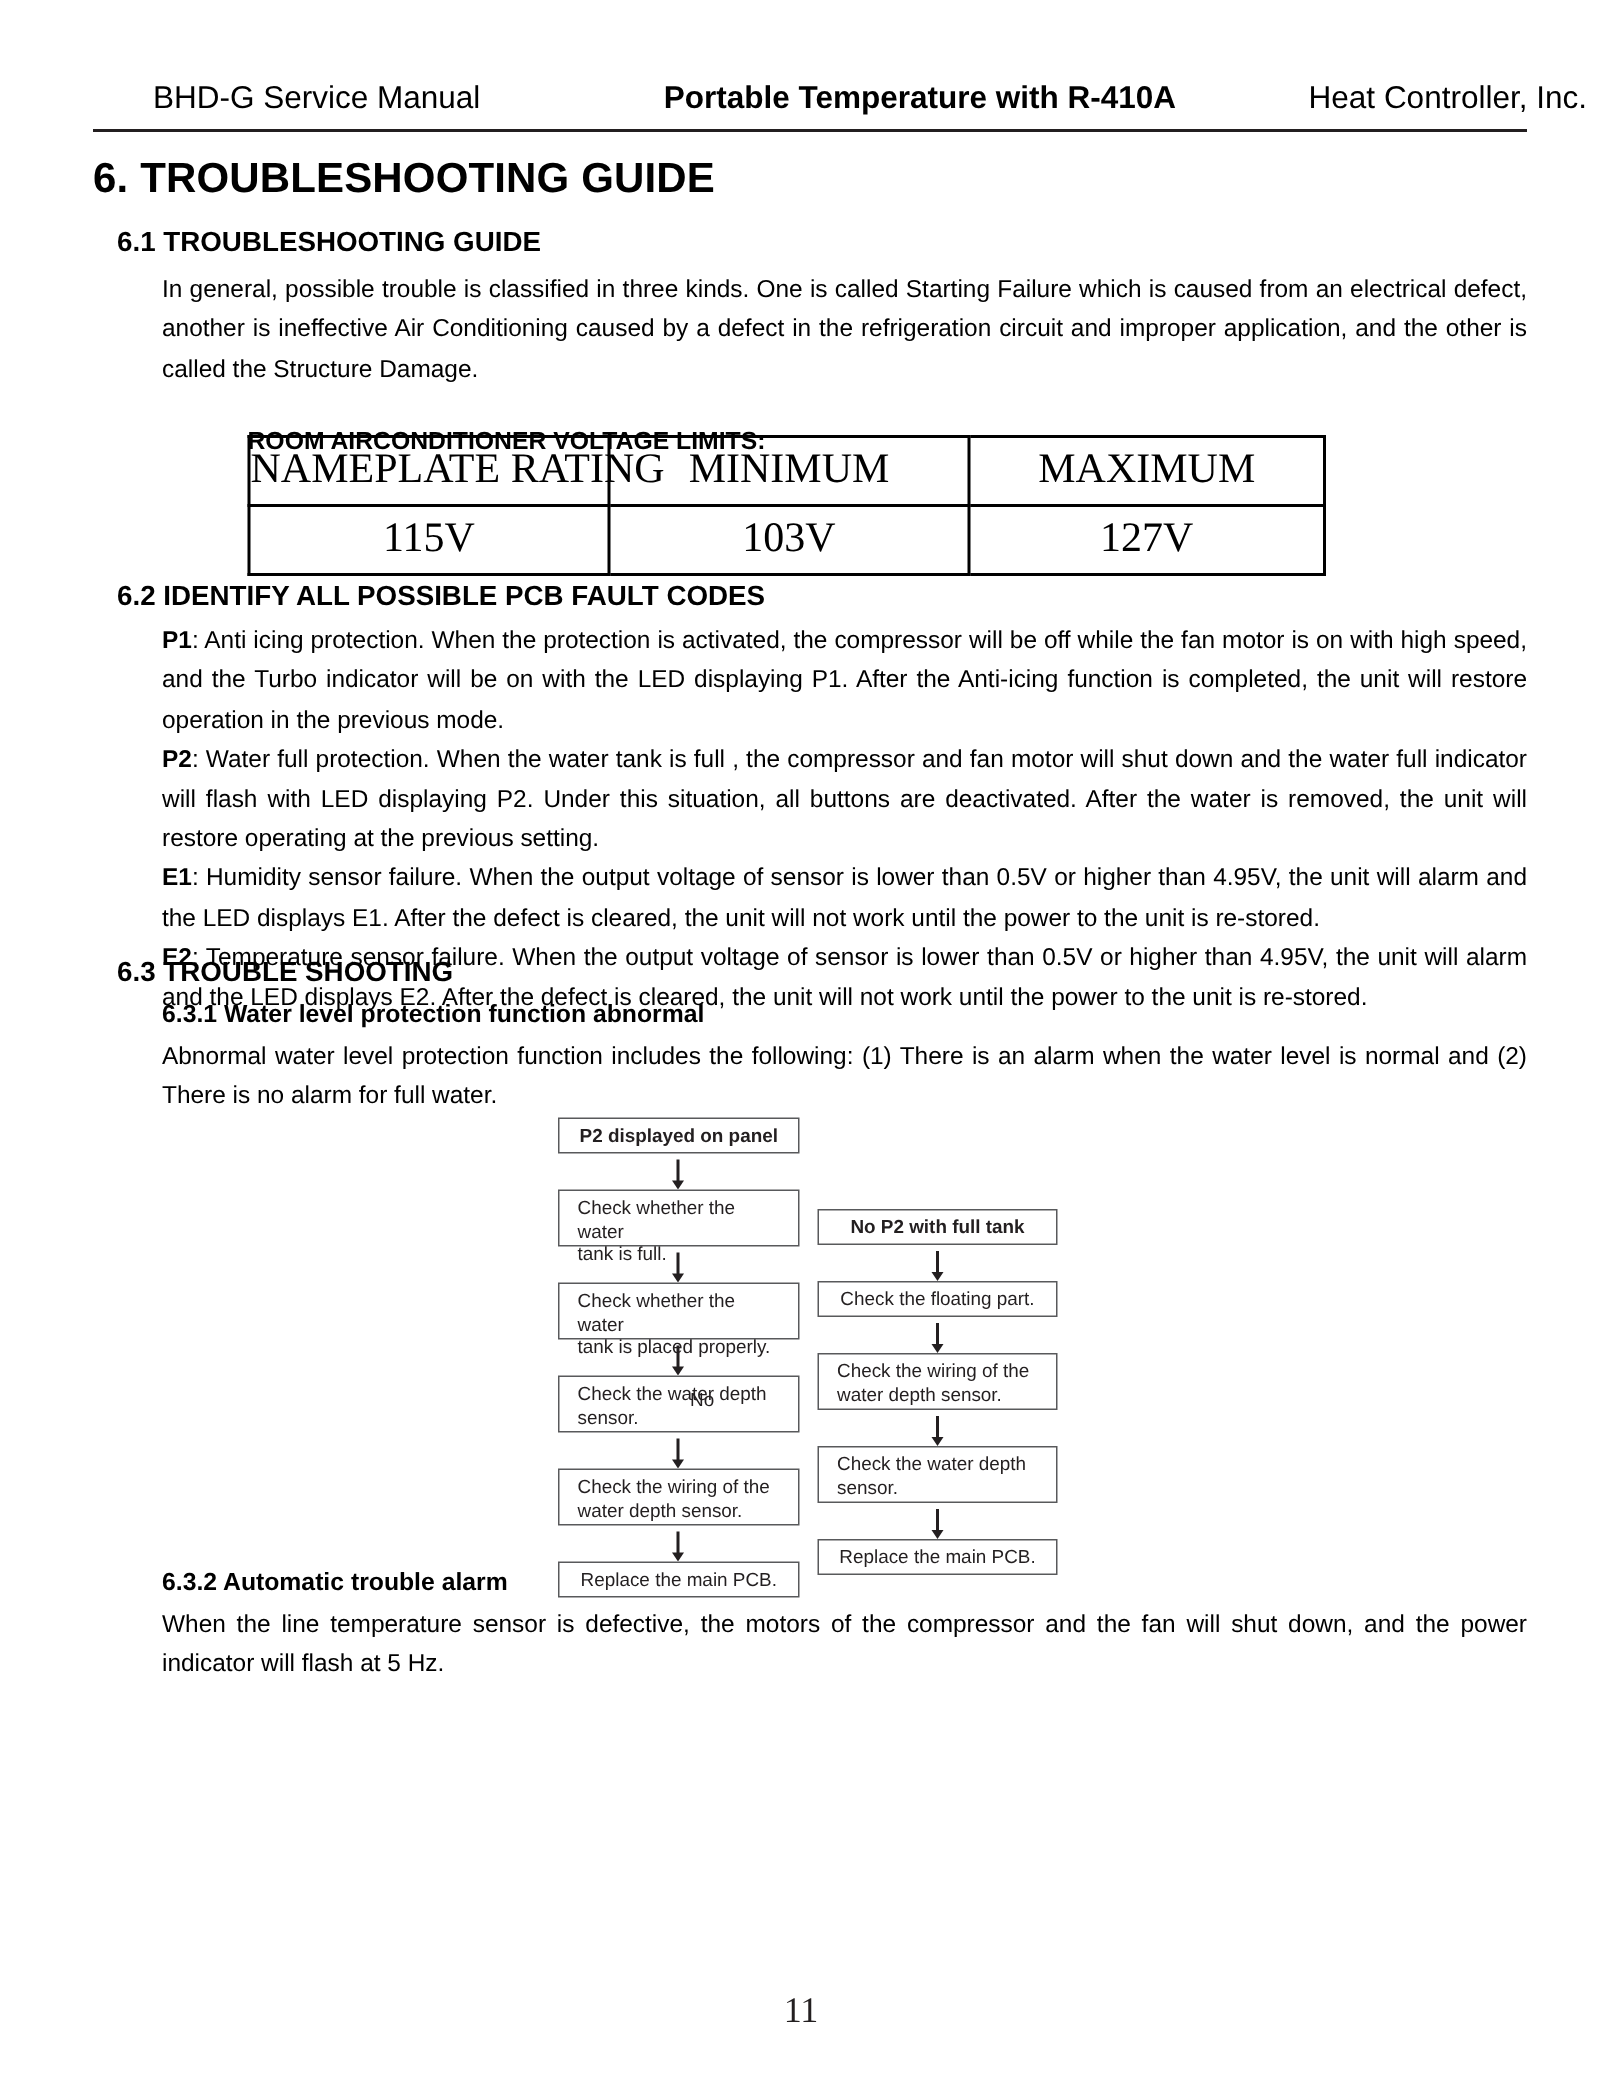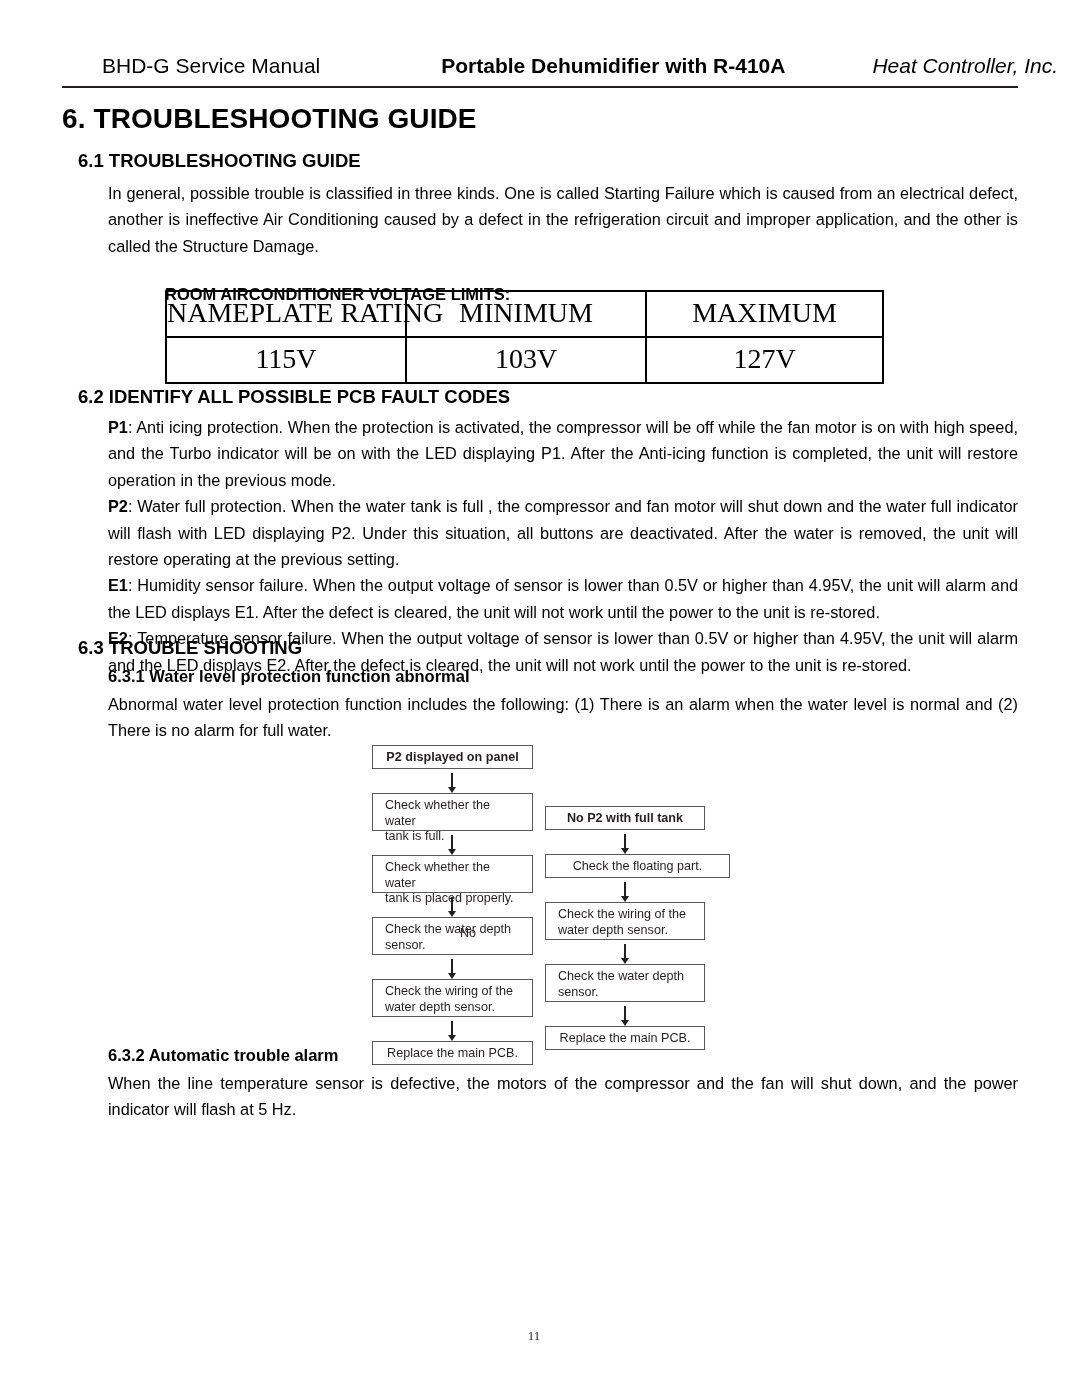--- a/index.html
+++ b/index.html
@@ -23,21 +23,21 @@
     top: 54px;
     width: 956px;
     display: flex;
     align-items: flex-start;
     justify-content: space-between;
     font-size: 21px;
     margin-left: 40px;
   }
   .hdr-left  { white-space: nowrap; }
   .hdr-center{ font-weight: bold; white-space: nowrap; margin-left: 34px; }
-  .hdr-right { white-space: nowrap; font-style: italic; }
+  .hdr-right { white-space: nowrap; }
 
   .header-rule {
     position: absolute;
     left: 62px;
     top: 86px;
     width: 956px;
     height: 2px;
     background: #231f20;
   }
 
@@ -154,30 +154,30 @@
   .sec632-body { position: absolute; left: 108px; top: 1070px; width: 910px; }
 
   
   .page-number {
     position: absolute;
     left: 0;
     top: 1328px;
     width: 1068px;
     text-align: center;
     font-family: "Liberation Serif", serif;
-    font-size: 13px;
+    font-size: 24px;
     color: #231f20;
   }
 </style>
 </head>
 <body>
 
 <div class="page-header">
   <span class="hdr-left">BHD-G Service Manual</span>
-  <span class="hdr-center">Portable Dehumidifier with R-410A</span>
+  <span class="hdr-center">Portable Temperature with R-410A</span>
   <span class="hdr-right">Heat Controller, Inc.</span>
 </div>
 <div class="header-rule"></div>
 
 <div class="chapter-title">6. TROUBLESHOOTING GUIDE</div>
 
 <div class="sec-h sec61-head">6.1 TROUBLESHOOTING GUIDE</div>
 <div class="body-p sec61-body">In general, possible trouble is classified in three kinds. One is called Starting Failure which is caused from an electrical defect, another is ineffective Air Conditioning caused by a defect in the refrigeration circuit and improper application, and the other is called the Structure Damage.</div>
 
 <div class="sub-h vlimits-head">ROOM AIRCONDITIONER VOLTAGE LIMITS:</div>
@@ -228,21 +228,21 @@
 sensor.</div>
   <div class="farrow" style="left:451px; top:219px; height:15px;"></div>
   <div class="farrow-label" style="left:460px; top:186px;text-align:center;">No</div>
   <div class="fbox" style="left:372px; top:239px; width:161px; height:38px;">Check the wiring of the
 water depth sensor.</div>
   <div class="farrow" style="left:451px; top:281px; height:15px;"></div>
   <div class="fbox center" style="left:372px; top:301px; width:161px; height:24px;">Replace the main PCB.</div>
 
   <div class="fbox bold" style="left:545px; top:66px;  width:160px; height:24px;">No P2 with full tank</div>
   <div class="farrow" style="left:624px; top:94px;  height:15px;"></div>
-  <div class="fbox center" style="left:545px; top:114px; width:185px; height:24px;">Check the floating part.</div>
+  <div class="fbox center" style="left:545px; top:114px; width:160px; height:24px;">Check the floating part.</div>
   <div class="farrow" style="left:624px; top:142px; height:15px;"></div>
   <div class="fbox" style="left:545px; top:162px; width:160px; height:38px;">Check the wiring of the
 water depth sensor.</div>
   <div class="farrow" style="left:624px; top:204px; height:15px;"></div>
   <div class="fbox" style="left:545px; top:224px; width:160px; height:38px;">Check the water depth
 sensor.</div>
   <div class="farrow" style="left:624px; top:266px; height:15px;"></div>
   <div class="fbox center" style="left:545px; top:286px; width:160px; height:24px;">Replace the main PCB.</div>
 </div>
 

